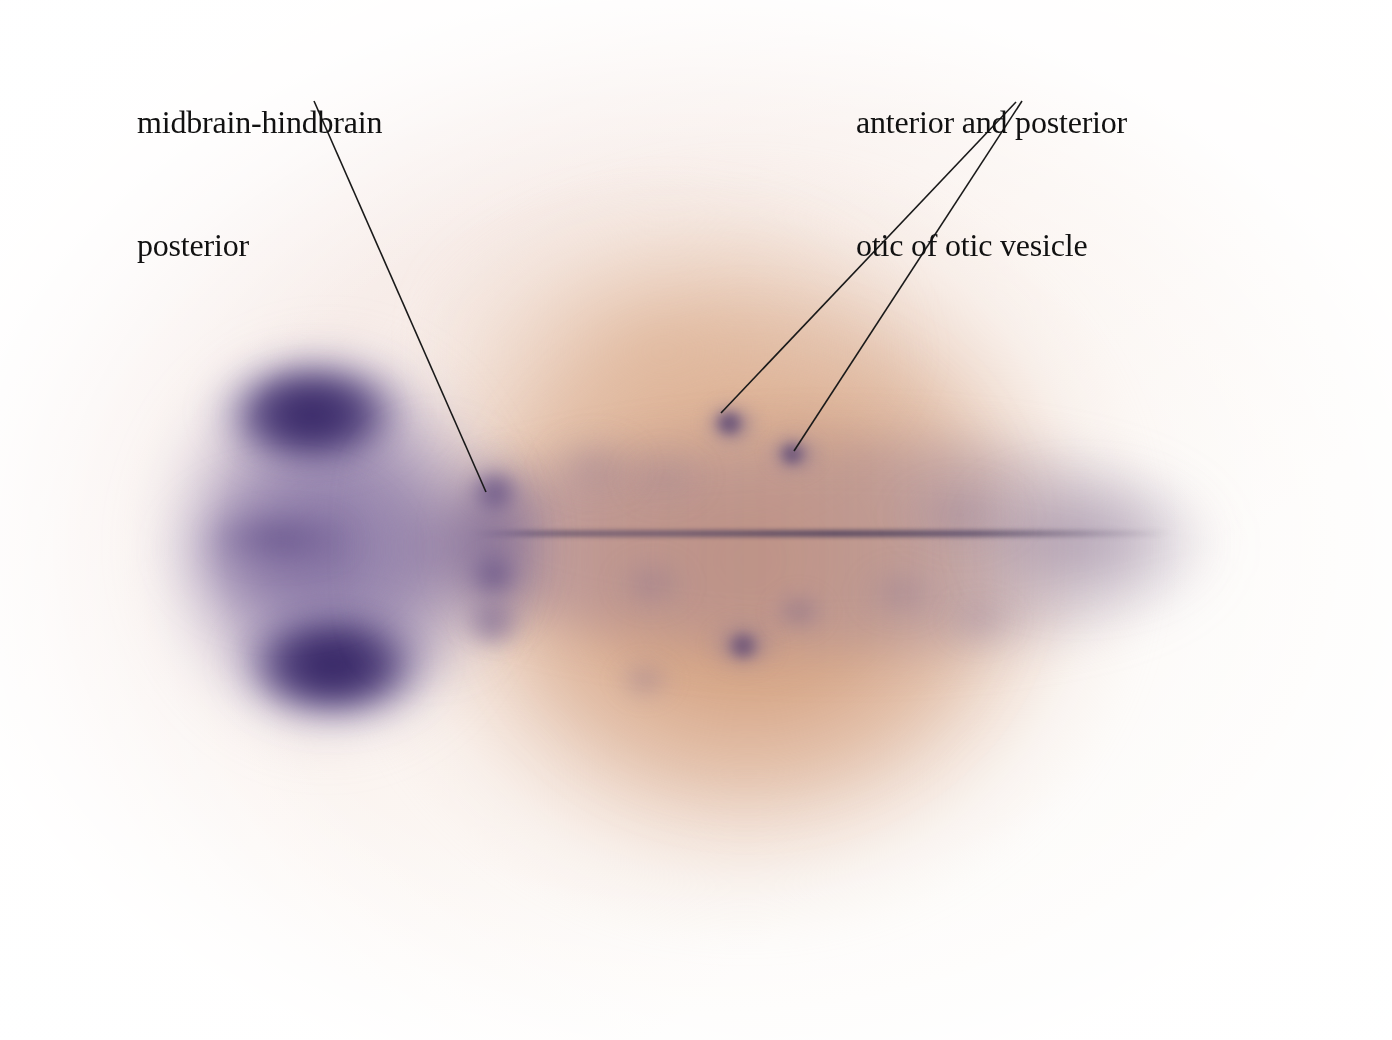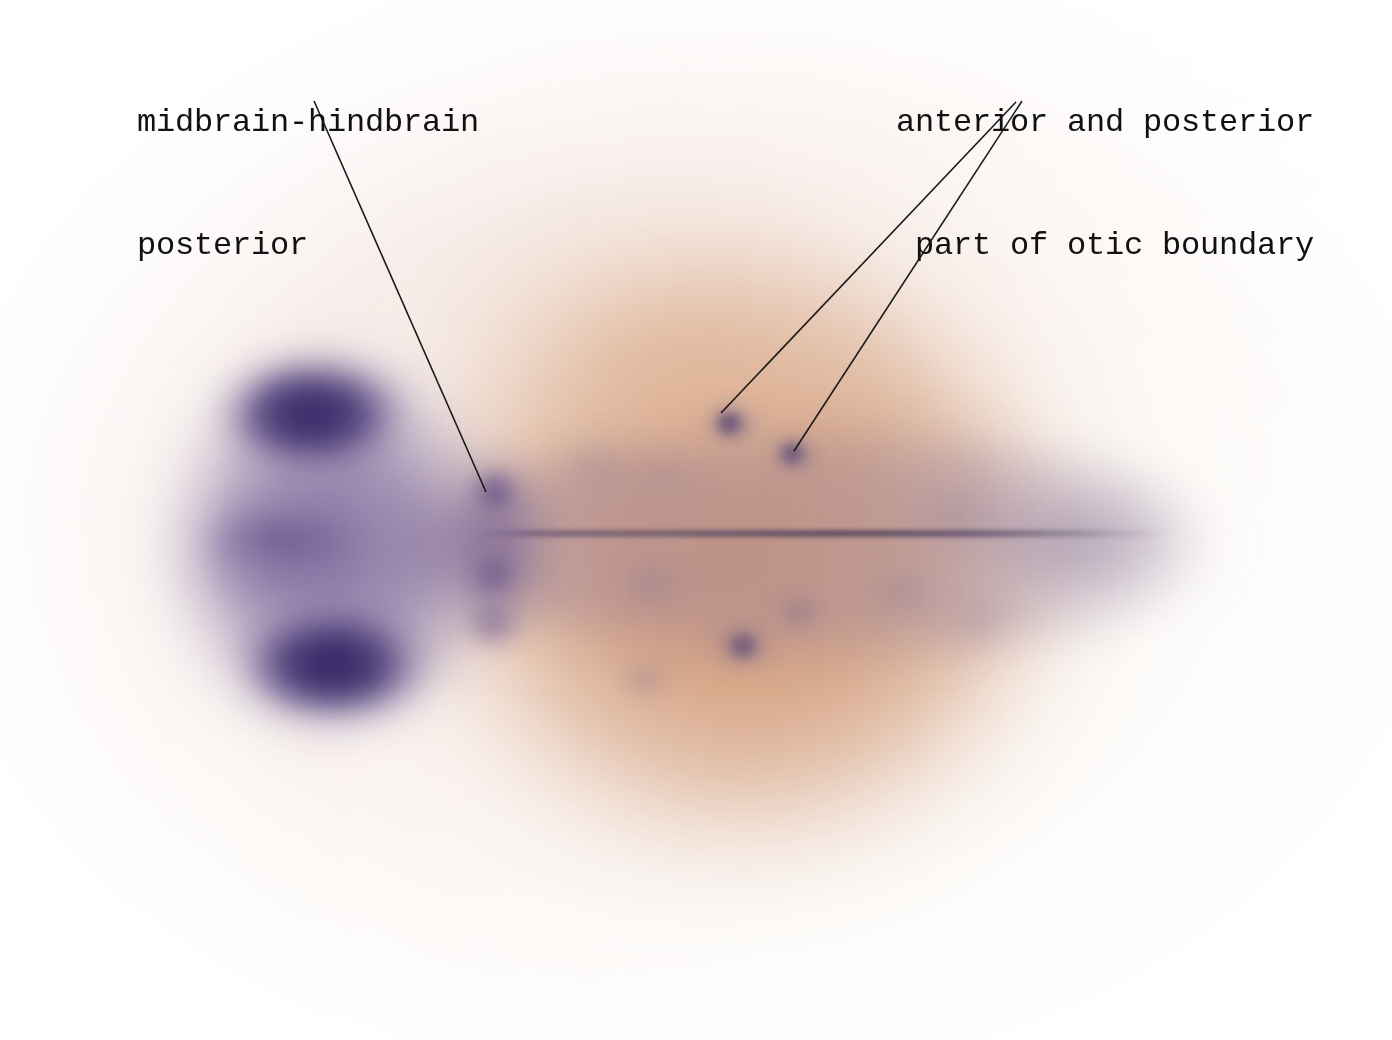--- a/index.html
+++ b/index.html
@@ -6,21 +6,21 @@
   html, body {
     margin: 0;
     padding: 0;
     background: #ffffff;
   }
   #figure {
     position: relative;
     width: 1392px;
     height: 1040px;
     overflow: hidden;
-    font-family: Liberation Mono, monospace;
+    font-family: Liberation Serif, serif;
     
     background:
       radial-gradient(ellipse 1100px 760px at 64% 55%,
         rgba(255,255,255,0.00) 0%,
         rgba(255,255,255,0.00) 58%,
         rgba(255,255,255,0.55) 78%,
         rgba(255,255,255,0.92) 100%),
       linear-gradient(140deg, #f2e3e1 0%, #f6eae6 22%, #fbf4f0 48%, #fdfbf9 72%, #fdfcfb 100%);
   }
 
@@ -318,19 +318,19 @@
       <line x1="314" y1="101" x2="486" y2="492" stroke="#1a1a1a" stroke-width="1.6"></line>
       <line x1="1016" y1="102" x2="721" y2="413" stroke="#1a1a1a" stroke-width="1.6"></line>
       <line x1="1022" y1="101" x2="794" y2="451" stroke="#1a1a1a" stroke-width="1.6"></line>
     </svg>
 
     <div class="anno-label" id="label-mhb" style="left: 137px; top: 20px; color: rgb(17, 17, 17);">
       <div>midbrain-hindbrain</div>
       <div>posterior</div>
     </div>
 
-    <div class="anno-label" id="label-otic" style="left: 896px; top: 20px; color: rgb(17, 17, 17); text-align: right;">
+    <div class="anno-label" id="label-otic" style="left: 856px; top: 20px; color: rgb(17, 17, 17);">
       <div>anterior and posterior</div>
-      <div>part of otic boundary</div>
+      <div>otic of otic vesicle</div>
     </div>
 
   </div>
 </div>
 
 </body></html>

